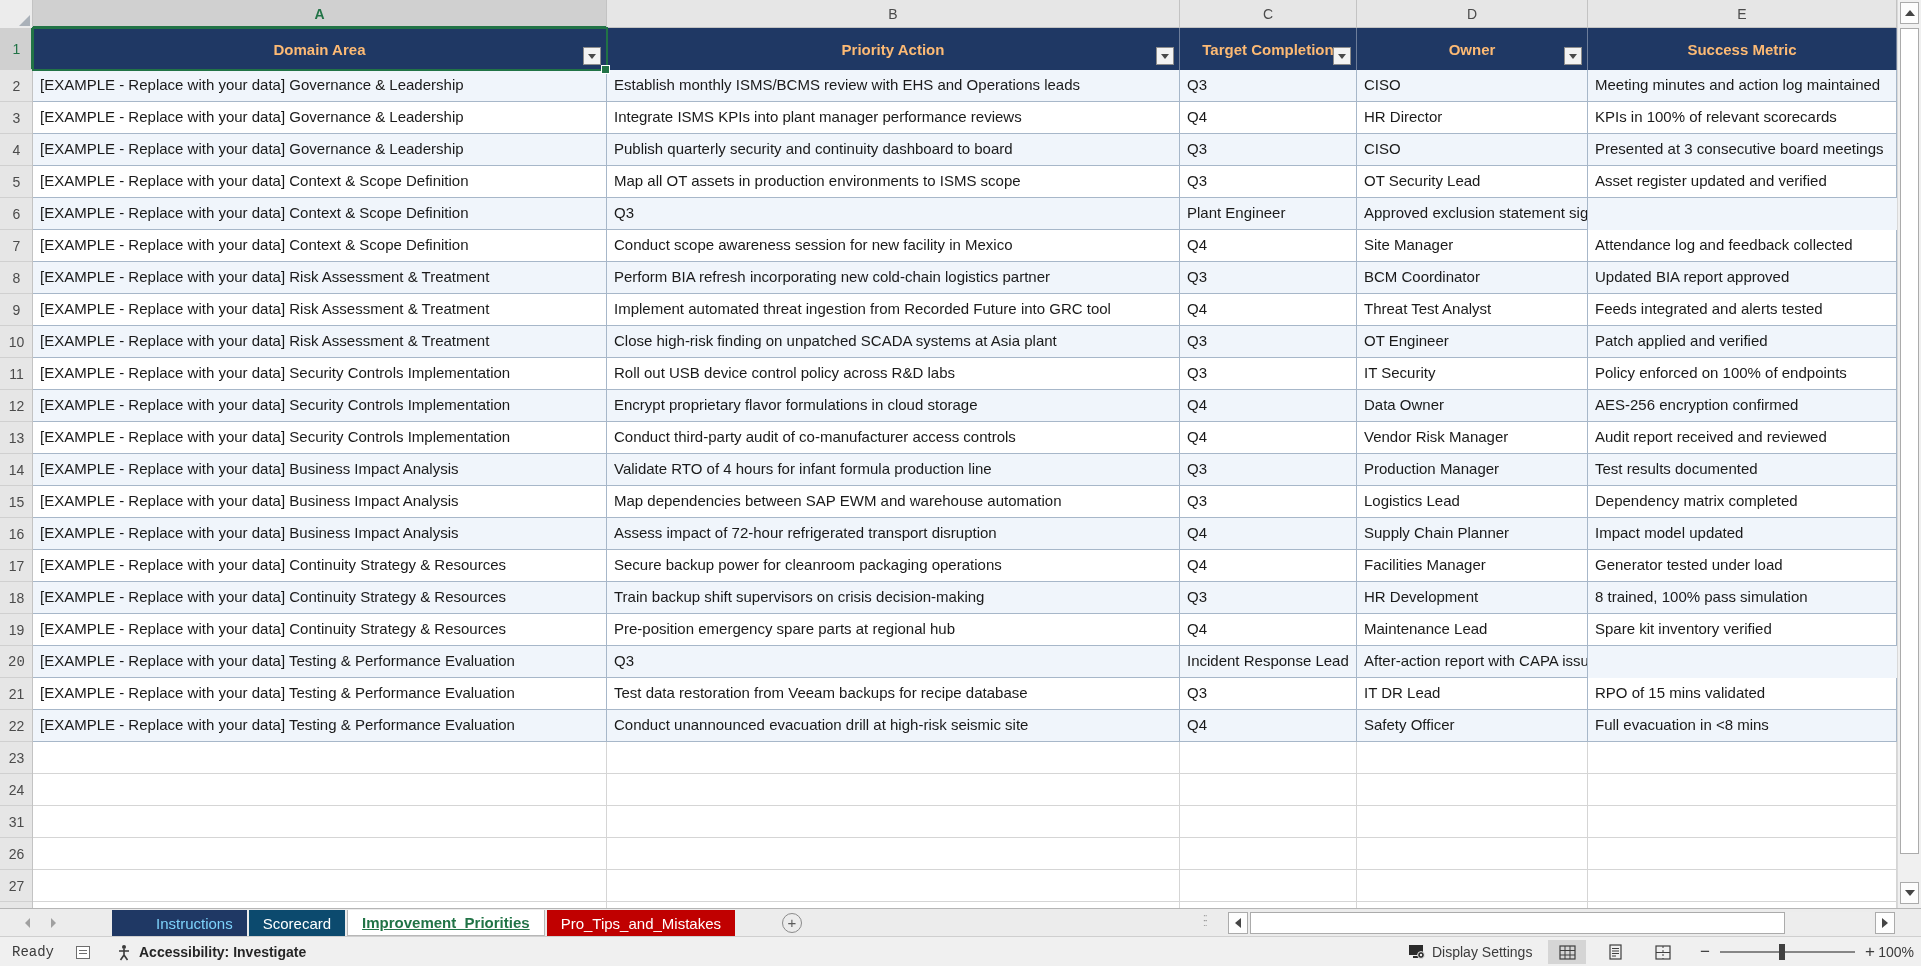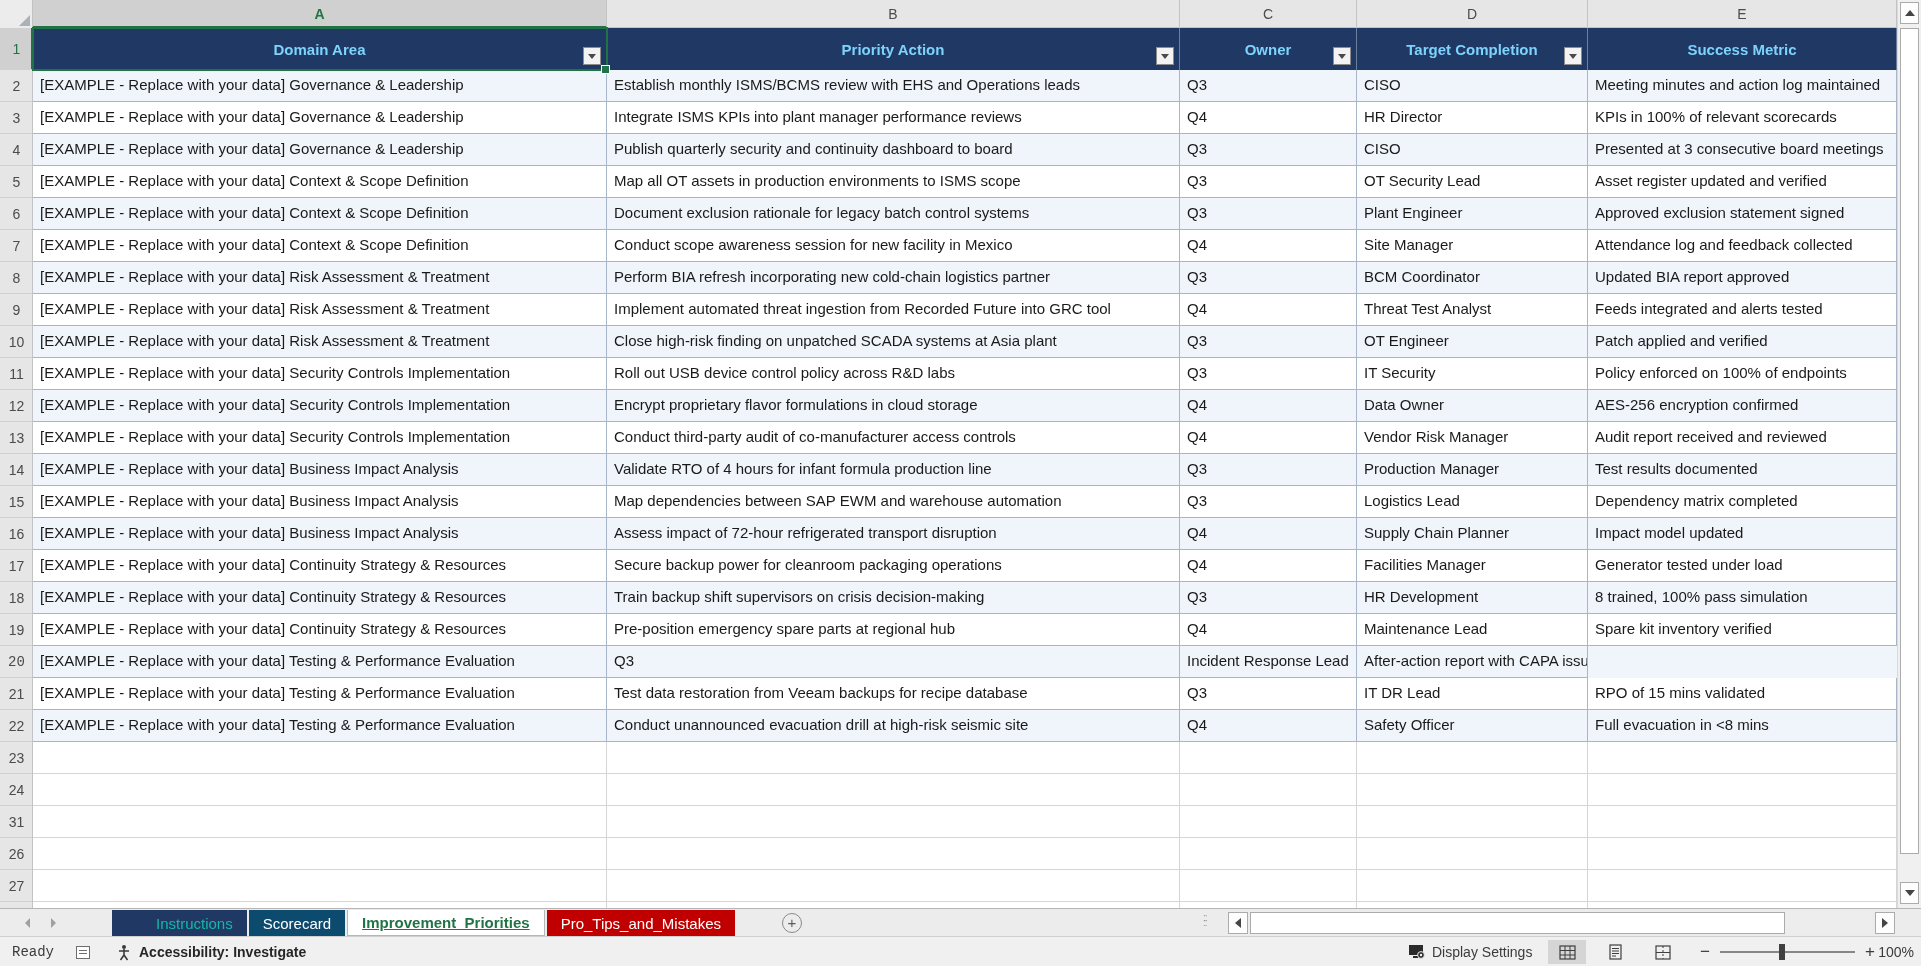--- a/index.html
+++ b/index.html
@@ -17,21 +17,21 @@
   .corner-cell::after { content:""; position:absolute; right:2px; bottom:2px; border-left:11px solid transparent; border-bottom:11px solid #aab1b9; }
   .col-hdr { height:28px; flex:none; display:flex; align-items:center; justify-content:center;
     font-size:14px; color:#4b4b4b; border-right:1px solid var(--hdrline); }
   .col-hdr.sel { background:var(--hdrsel); color:var(--green); box-shadow:inset 0 -2px 0 var(--green); font-weight:bold; }
   .gutter { position:absolute; left:0; top:28px; width:33px; bottom:0; background:var(--hdrbg); border-right:1px solid var(--hdrline); overflow:hidden; }
   .gut-cell { width:33px; display:flex; align-items:center; justify-content:center; font-size:14px; color:#4b4b4b; border-bottom:1px solid #d0d0d0; }
   .gut-cell.sel { background:var(--hdrsel); color:var(--green); box-shadow:inset -2px 0 0 var(--green); }
   .cells { position:absolute; left:33px; top:28px; width:1864px; bottom:0; overflow:visible; }
   .srow { display:grid; position:relative; }
   .hdr-row { height:42px; }
-  .thead-cell { position:relative; background:var(--navy); color:#7dd3fc; font-weight:bold; font-size:15px;
+  .thead-cell { position:relative; background:var(--navy); color:#fdba74; font-weight:bold; font-size:15px;
     display:flex; align-items:center; justify-content:center; border-right:1px solid rgba(255,255,255,.35); overflow:visible; }
   .thead-cell.sel { outline:2px solid var(--green); outline-offset:-1px; z-index:4; }
   .thead-cell.sel::after { content:""; position:absolute; right:-4px; bottom:-4px; width:7px; height:7px; background:var(--green); border:1px solid #fff; z-index:6; }
   .filter-btn { position:absolute; right:5px; bottom:5px; width:18px; height:18px; background:#f3f3f3; border:1px solid #8c8c8c;
     display:flex; align-items:center; justify-content:center; cursor:pointer; }
   .filter-btn::after { content:""; border:4px solid transparent; border-top:5px solid #4a4a4a; margin-top:5px; }
   .drow { height:32px; background:#fff; }
   .drow.band { background:#f0f5fb; }
   .dcell { font-size:15px; line-height:30px; padding:0 7px; white-space:nowrap; overflow:hidden;
     border-right:1px solid var(--tblb); border-bottom:1px solid var(--tblb); }
@@ -119,25 +119,25 @@
         <div class="srow hdr-row" style="grid-template-columns: 574px 573px 177px 231px 309px;">
           <div class="thead-cell sel">
             <span>Domain Area</span>
             <span class="filter-btn"></span>
           </div>
           <div class="thead-cell">
             <span>Priority Action</span>
             <span class="filter-btn"></span>
           </div>
           <div class="thead-cell">
-            <span>Owner</span>
+            <span>Target Completion</span>
             <span class="filter-btn"></span>
           </div>
           <div class="thead-cell">
-            <span>Target Completion</span>
+            <span>Owner</span>
             <span class="filter-btn"></span>
           </div>
           <div class="thead-cell">
             <span>Success Metric</span>
           </div>
         </div>
         <div class="srow drow band" style="grid-template-columns: 574px 573px 177px 231px 309px;">
           <div class="dcell">[EXAMPLE - Replace with your data] Governance &amp; Leadership</div>
           <div class="dcell">Establish monthly ISMS/BCMS review with EHS and Operations leads</div>
           <div class="dcell">Q3</div>
@@ -160,21 +160,20 @@
         </div>
         <div class="srow drow" style="grid-template-columns: 574px 573px 177px 231px 309px;">
           <div class="dcell">[EXAMPLE - Replace with your data] Context &amp; Scope Definition</div>
           <div class="dcell">Map all OT assets in production environments to ISMS scope</div>
           <div class="dcell">Q3</div>
           <div class="dcell">OT Security Lead</div>
           <div class="dcell">Asset register updated and verified</div>
         </div>
         <div class="srow drow band" style="grid-template-columns: 574px 573px 177px 231px 309px;">
           <div class="dcell">[EXAMPLE - Replace with your data] Context &amp; Scope Definition</div>
-          <div class="dcell">Document exclusion rationale for legacy batch control systems</div>
           <div class="dcell">Q3</div>
           <div class="dcell">Plant Engineer</div>
           <div class="dcell">Approved exclusion statement signed</div>
         </div>
         <div class="srow drow" style="grid-template-columns: 574px 573px 177px 231px 309px;">
           <div class="dcell">[EXAMPLE - Replace with your data] Context &amp; Scope Definition</div>
           <div class="dcell">Conduct scope awareness session for new facility in Mexico</div>
           <div class="dcell">Q4</div>
           <div class="dcell">Site Manager</div>
           <div class="dcell">Attendance log and feedback collected</div>
@@ -339,21 +338,21 @@
   </div>
 
   <div class="tabstrip">
     <div class="tab-nav" style="left:20px;">
         <span class="tri-lf"></span>
       </div>
     <div class="tab-nav" style="left:46px;">
         <span class="tri-rt"></span>
       </div>
     <div class="tabs" id="tabs">
-        <div class="tab" style="background: rgb(31, 56, 100); color: #14b8a6; padding-left: 44px;">Instructions</div>
+        <div class="tab" style="background: rgb(31, 56, 100); color: #7dd3fc; padding-left: 44px;">Instructions</div>
         <div class="tab" style="background: #0c4a6e; color: rgb(255, 255, 255);">Scorecard</div>
         <div class="tab active" style="background: rgb(255, 255, 255); color: rgb(33, 115, 70);">Improvement_Priorities</div>
         <div class="tab" style="background: rgb(192, 0, 0); color: rgb(255, 255, 255);">Pro_Tips_and_Mistakes</div>
       </div>
     <div class="add-sheet">+</div>
     <div class="splitter-dots">::<br>::</div>
     <div class="hs-btn" style="left:1228px;">
         <span class="tri-lf"></span>
       </div>
     <div class="htrack">

